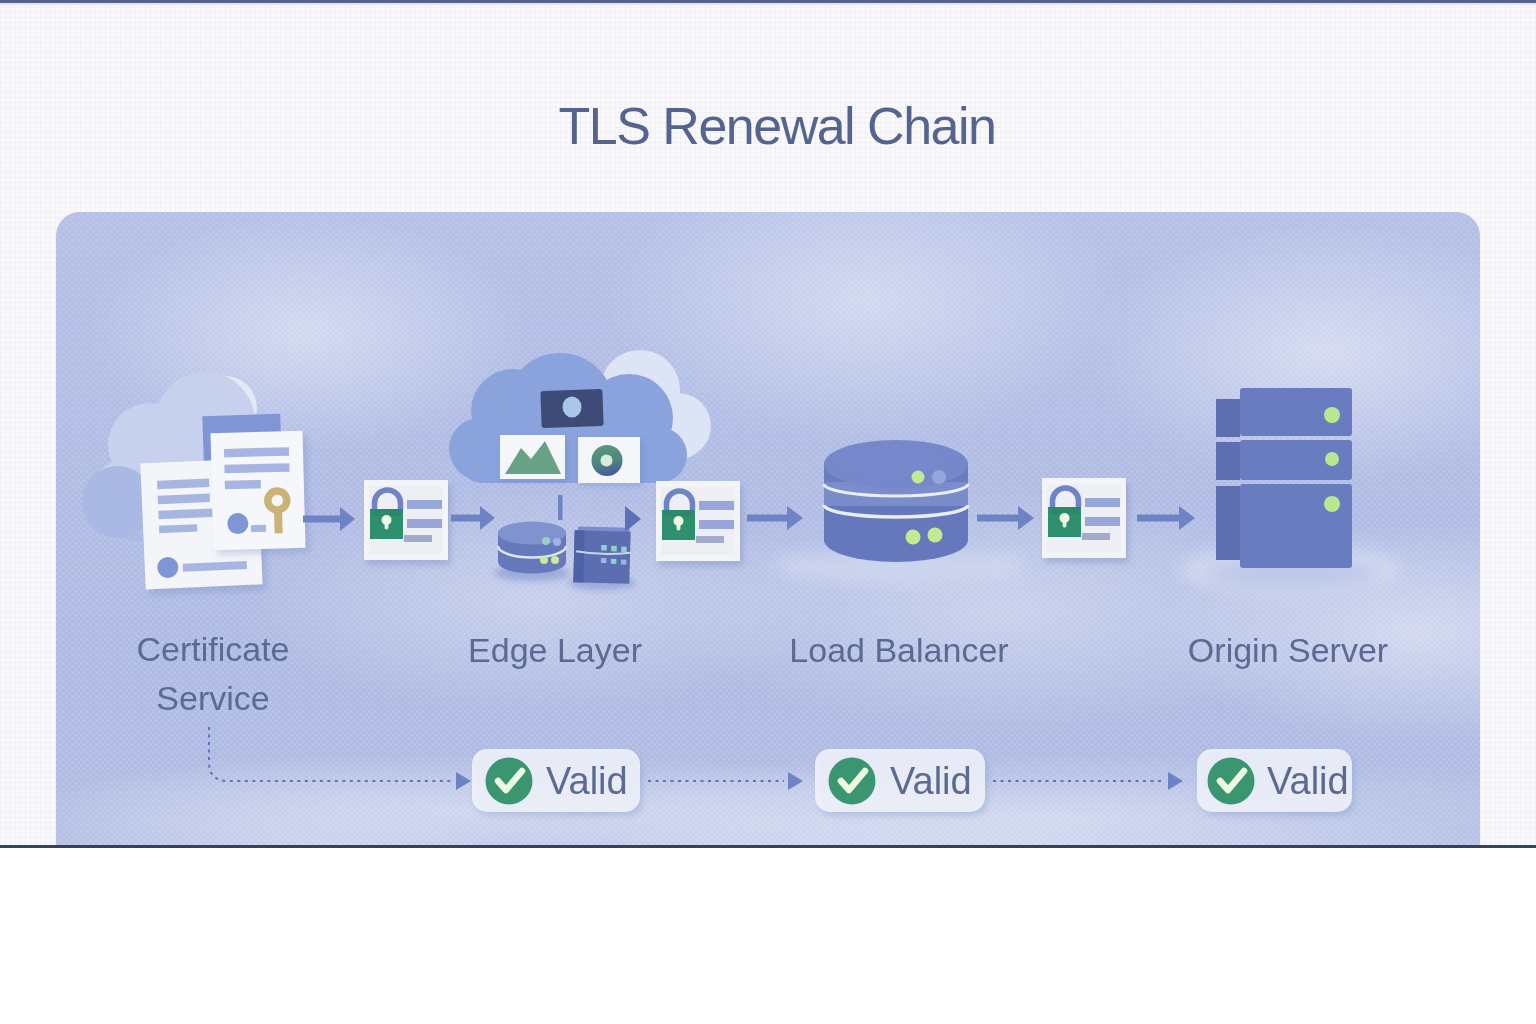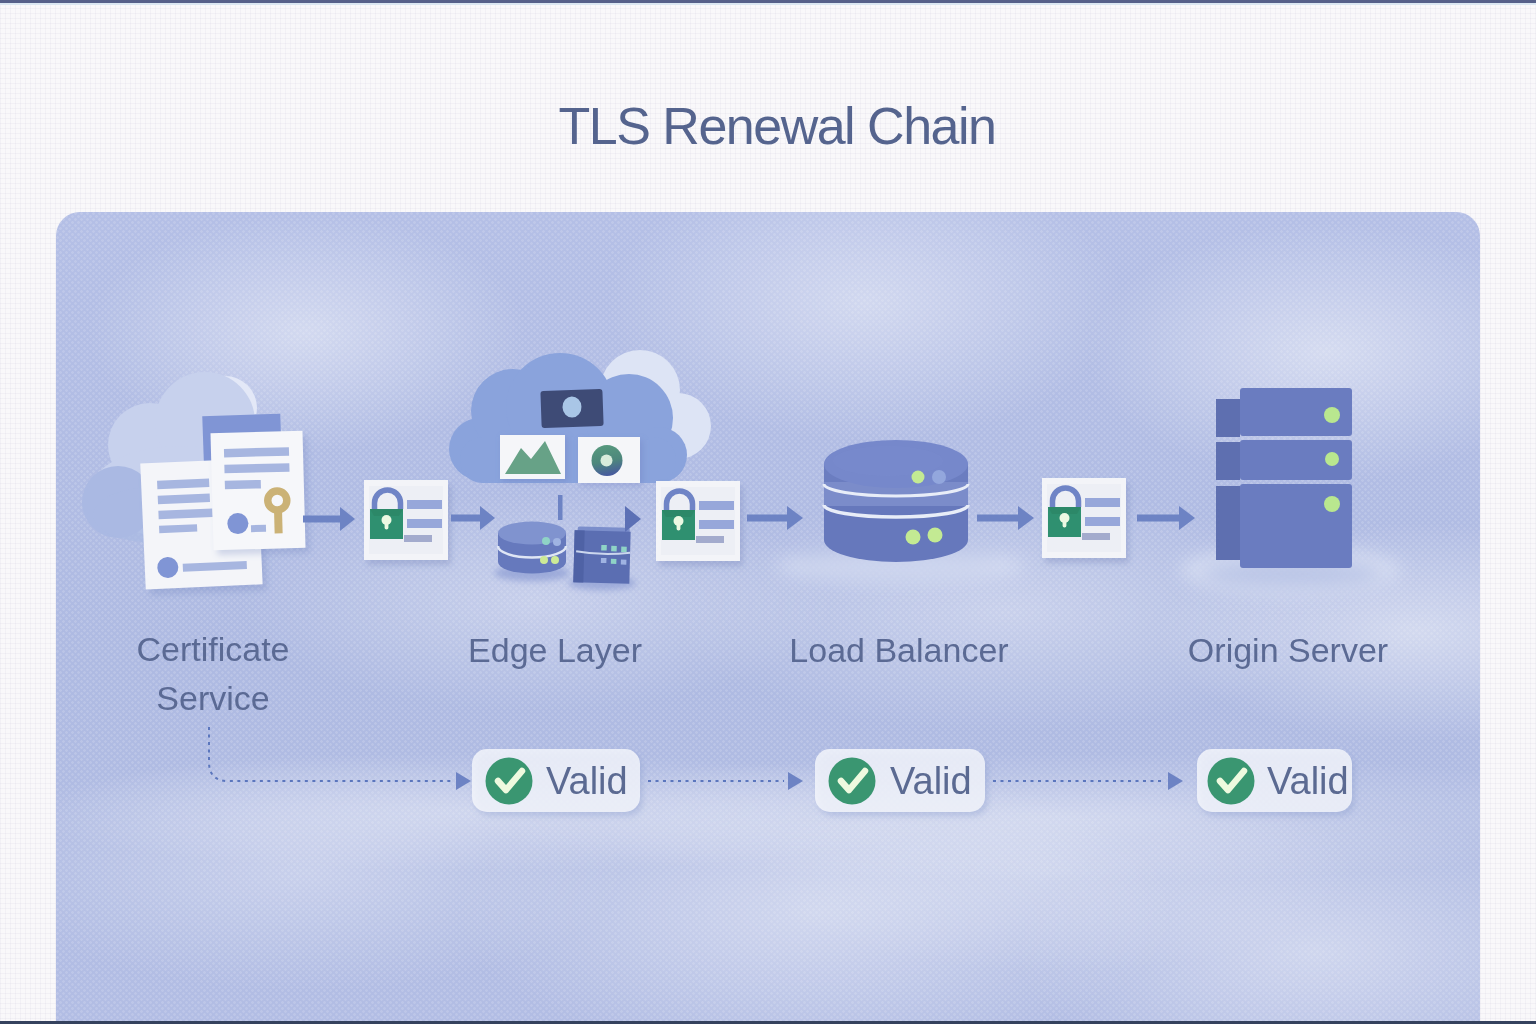--- a/index.html
+++ b/index.html
@@ -1,16 +1,16 @@
 <!DOCTYPE html>
 <html><head>
 <meta charset="utf-8">
 <style>
   html,body{margin:0;padding:0;}
-  .page{position:relative;width:1536px;height:1024px;overflow:hidden;
+  .page{position:relative;width:1536px;height:848px;overflow:hidden;
     font-family:"Liberation Sans",sans-serif;
     background-color:#f9f8fa;
     background-image:
       repeating-linear-gradient(90deg, rgba(190,185,210,.12) 0 1px, rgba(0,0,0,0) 1px 5px),
       repeating-linear-gradient(0deg, rgba(190,185,210,.12) 0 1px, rgba(0,0,0,0) 1px 5px);
   }
   .topbar{position:absolute;top:0;left:0;width:1536px;height:3px;background:#566089;}
   .topbar2{position:absolute;top:3px;left:0;width:1536px;height:2px;background:#dbe7f2;}
   .botbar{position:absolute;bottom:0;left:0;width:1536px;height:3px;background:#35425e;}
   .panel{position:absolute;left:56px;top:212px;width:1424px;height:812px;

